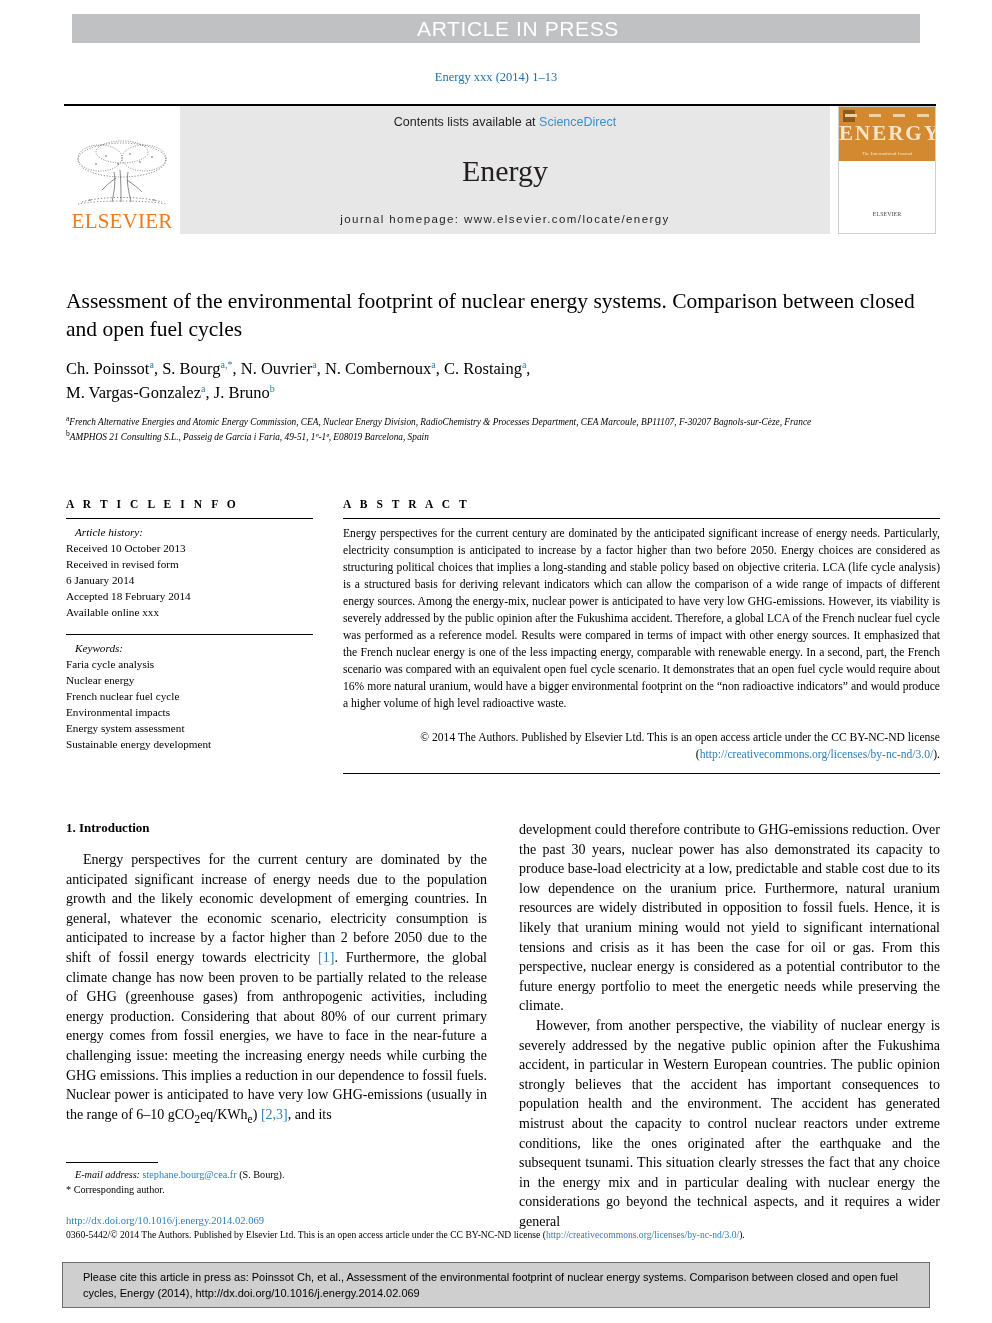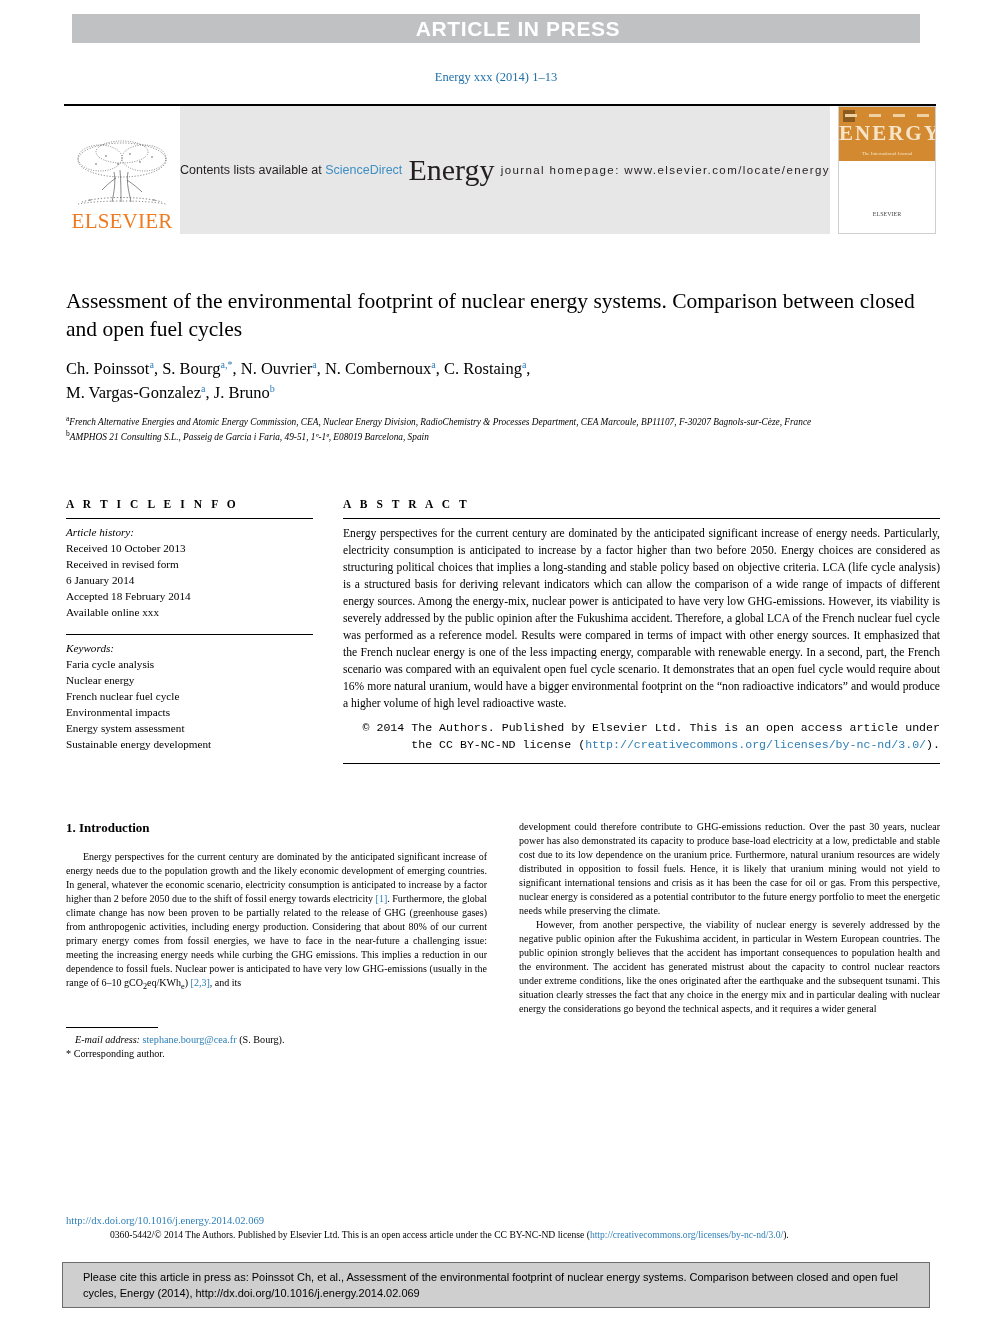--- a/index.html
+++ b/index.html
@@ -23,21 +23,21 @@
     top: 14px;
     width: 848px;
     height: 29px;
     background: #bfc1c3;
     display: flex;
     align-items: center;
     justify-content: center;
   }
   .press-banner-text {
     font-family: "Liberation Sans", sans-serif;
-    font-weight: bold;
+    font-weight: normal;
     font-size: 21px;
     letter-spacing: 0.6px;
     color: #ffffff;
     margin-left: 44px;
   }
 
   
   .running-head {
     position: absolute;
     left: 0;
@@ -74,21 +74,21 @@
     font-size: 21px;
     letter-spacing: 0.2px;
     color: #ee7b22;
     line-height: 1;
     margin-top: 1px;
   }
   .journal-band {
     flex: 1 1 auto;
     background: #e7e7e7;
     display: flex;
-    flex-direction: row;
+    flex-direction: column;
     justify-content: space-between;
     align-items: center;
     padding: 9px 0 9px 0;
     min-height: 110px;
   }
   .contents-line {
     font-family: "Liberation Sans", sans-serif;
     font-size: 12.5px;
     color: #231f20;
   }
@@ -189,63 +189,63 @@
   .col-abs { flex: 1 1 auto; margin-left: 30px; }
   .sec-head {
     font-family: "Liberation Serif", serif;
     font-weight: bold;
     font-size: 11.5px;
     letter-spacing: 3.1px;
     margin-bottom: 8px;
   }
   .rule { border-top: 1.6px solid #000; }
   .info-body { padding-top: 5px; font-size: 11.2px; line-height: 1.43; }
-  .info-body .lbl { font-style: italic; }
+  .info-body .lbl { font-style: italic; margin-left: 9px; }
   .kw-block { margin-top: 9px; padding-top: 5px; }
   .abs-body {
     padding-top: 7px;
     font-size: 11.6px;
     line-height: 1.465;
     text-align: justify;
   }
-  .abs-copy { margin-top: 0; text-align: right; font-family: Liberation Mono, monospace; }
+  .abs-copy { margin-top: 10px; text-align: right; }
   .link { color: #2e7fb8; }
   .abs-rule-bottom { border-top: 1.6px solid #000; margin-top: 9px; }
 
   
   .body-cols {
     position: absolute;
     left: 66px;
     top: 820px;
     width: 874px;
     display: flex;
     column-gap: 32px;
   }
   .bcol { width: 421px; flex: 0 0 421px; }
   .h2 {
     font-size: 13px;
     font-weight: bold;
     margin: 0 0 14px 0;
   }
   .para {
     margin: 0;
-    font-size: 10px;
+    font-size: 14px;
     line-height: 1.40;
     text-align: justify;
     text-indent: 17px;
   }
   .para + .para { margin-top: 0; }
   .footnote-sep { border-top: 1px solid #000; width: 92px; margin: 34px 0 5px 0; }
   .footnote { font-size: 10.2px; line-height: 1.45; }
   .footnote .ital { font-style: italic; }
 
   
   .footer-block { position: absolute; left: 66px; top: 1215px; width: 874px; }
   .doi-line { font-size: 10.6px; color: #2e7fb8; }
-  .issn-line { font-size: 9.6px; margin-top: 2px; line-height: 1.4; margin-left: 44px; }
+  .issn-line { font-size: 9.6px; margin-top: 2px; line-height: 1.4; }
   .cite-box {
     position: absolute;
     left: 62px;
     top: 1262px;
     width: 868px;
     height: 46px;
     background: #cfcfcf;
     border: 1px solid #6d6d6d;
     box-sizing: border-box;
     padding: 7px 20px;

